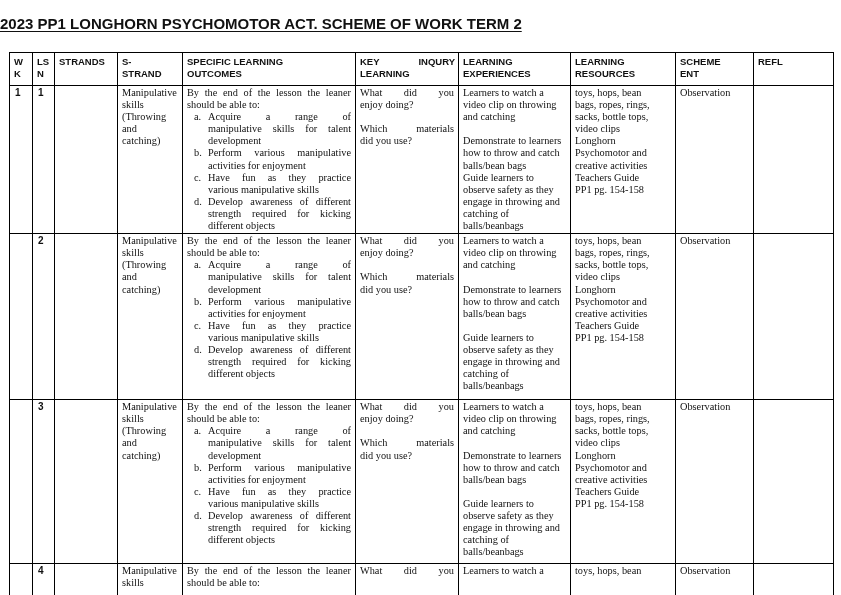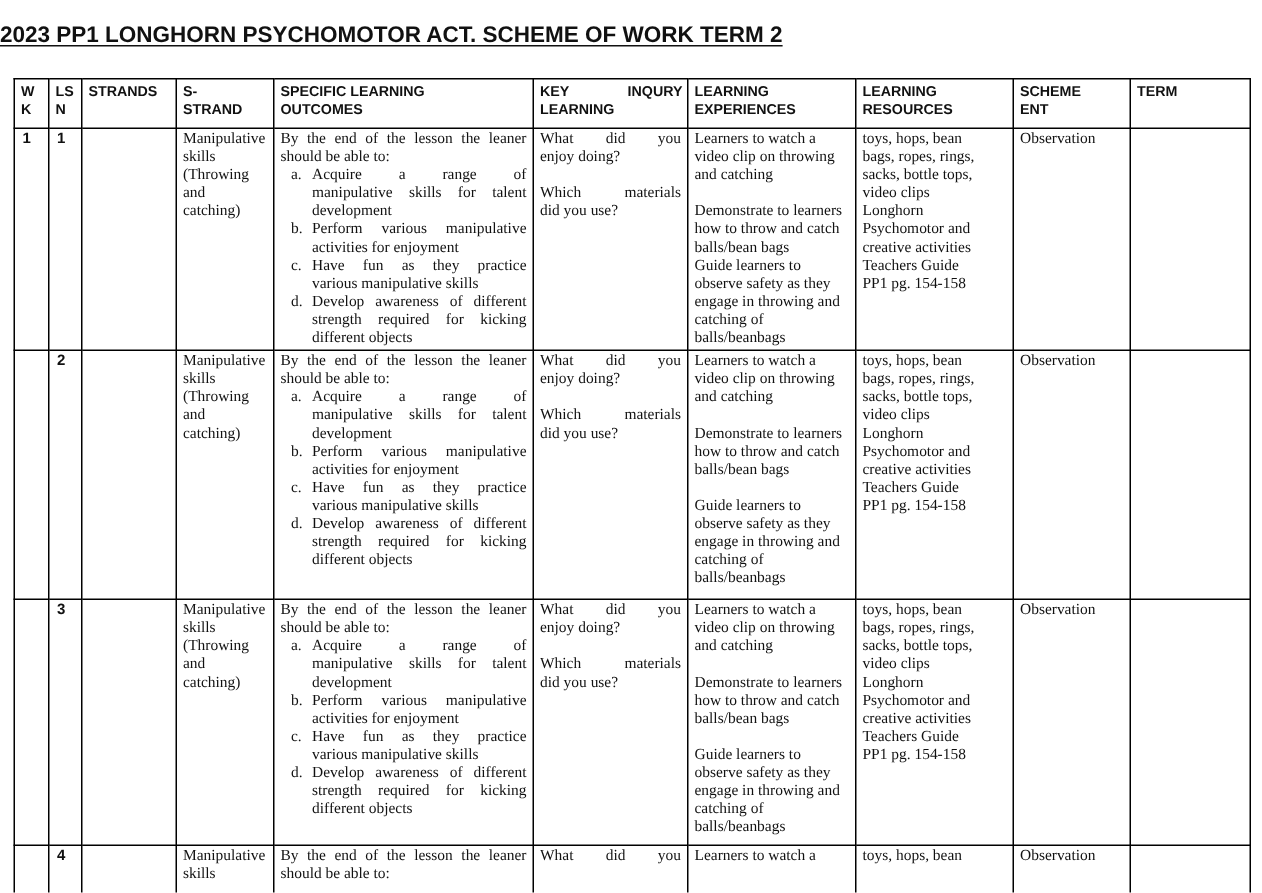--- a/index.html
+++ b/index.html
@@ -83,21 +83,21 @@
 STRAND</th>
     <th>SPECIFIC LEARNING
 OUTCOMES</th>
     <th><div class="jpara"><div class="line">KEY INQURY</div><div class="line">LEARNING</div></div></th>
     <th>LEARNING
 EXPERIENCES</th>
     <th>LEARNING
 RESOURCES</th>
     <th>SCHEME
 ENT</th>
-    <th>TERM</th>
+    <th>REFL</th>
   </tr>
 
   <tr class="r1">
     <td class="num">1</td>
     <td class="num">1</td>
     <td></td>
     <td class="sstrand">Manipulative
 skills
 (Throwing
 and

